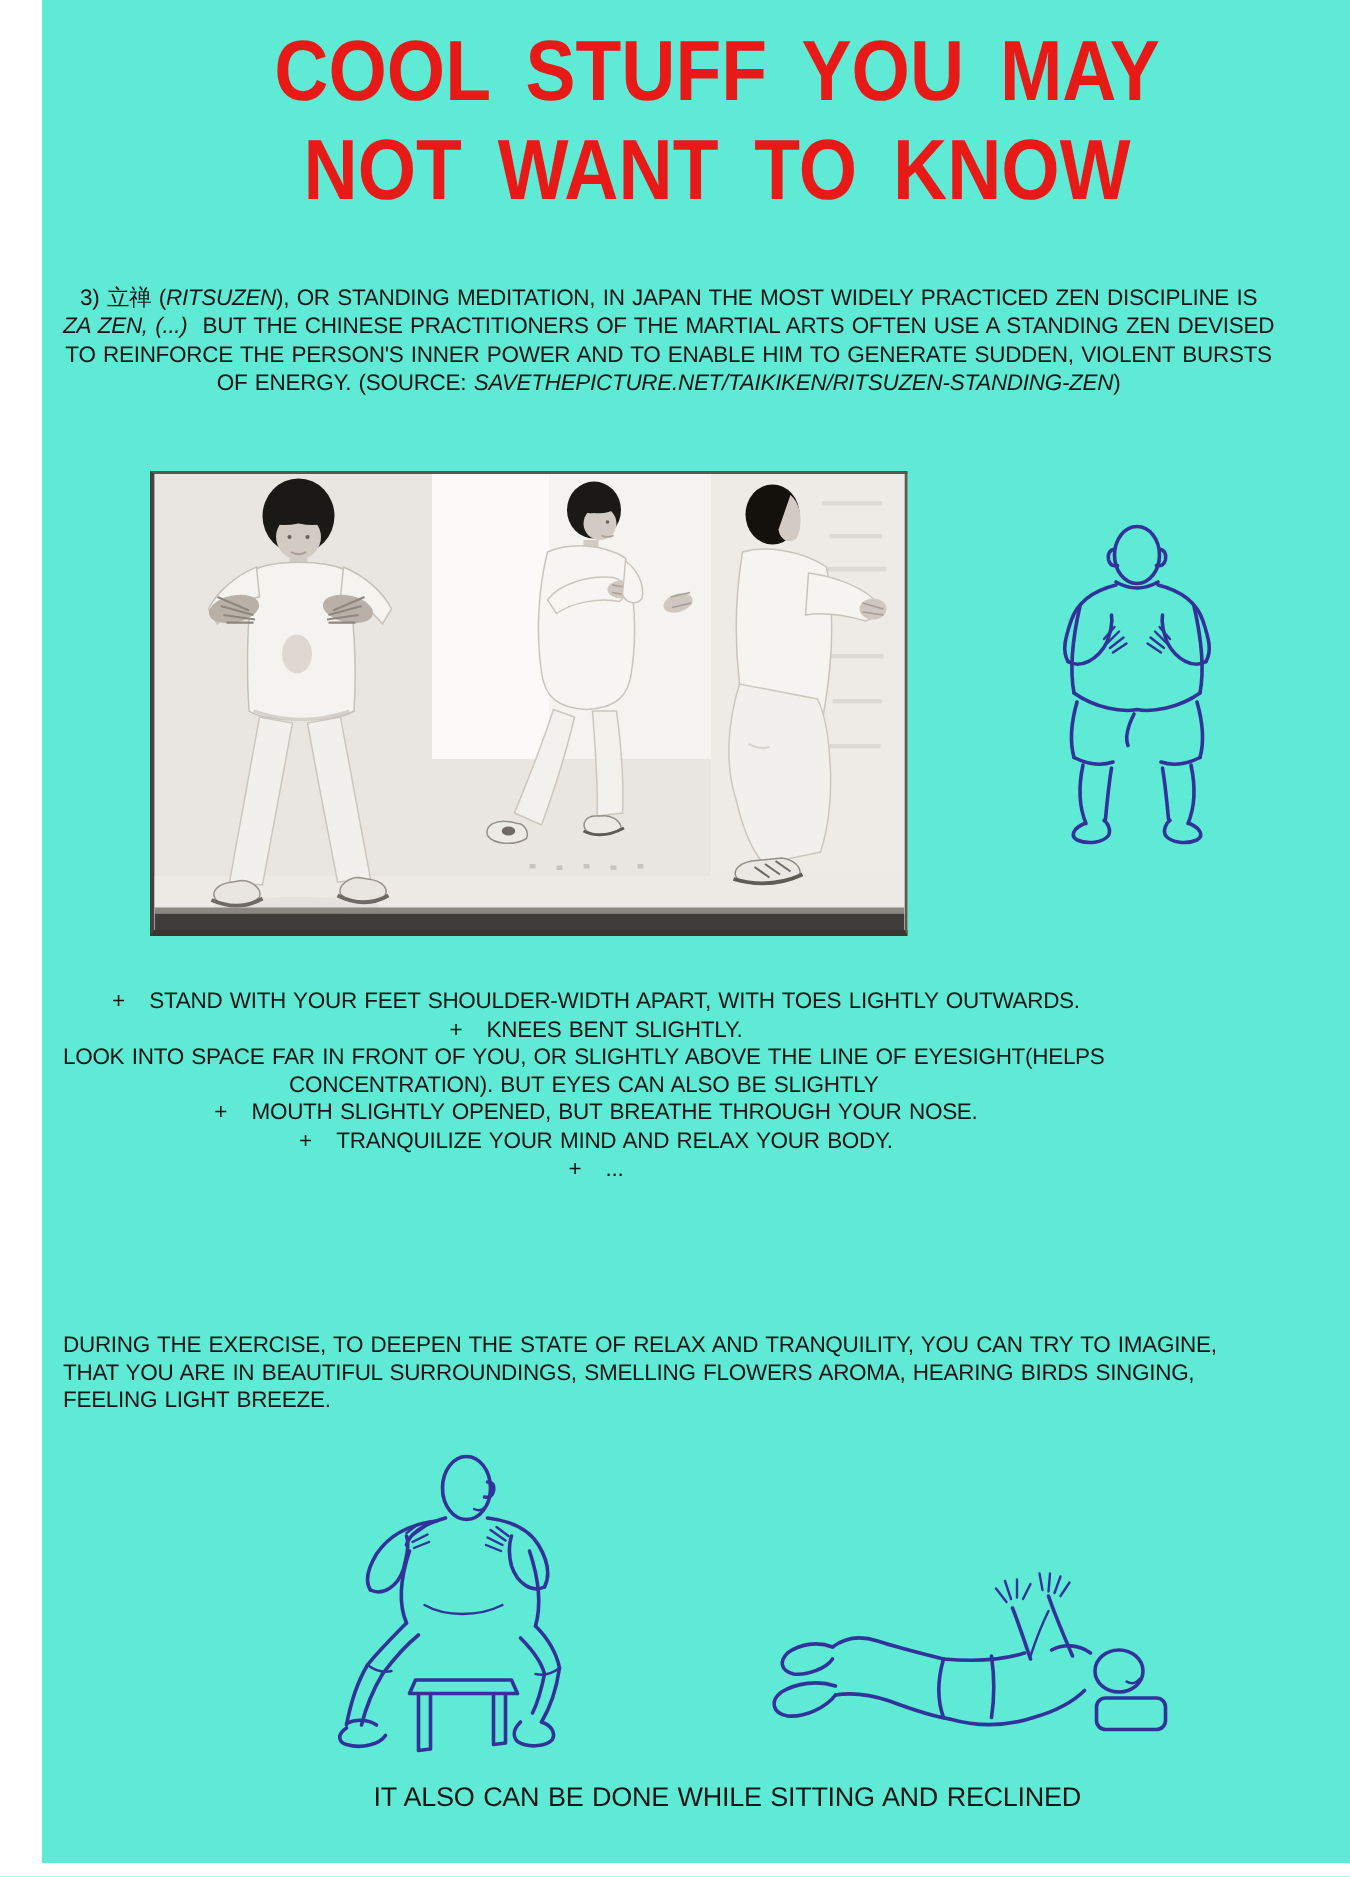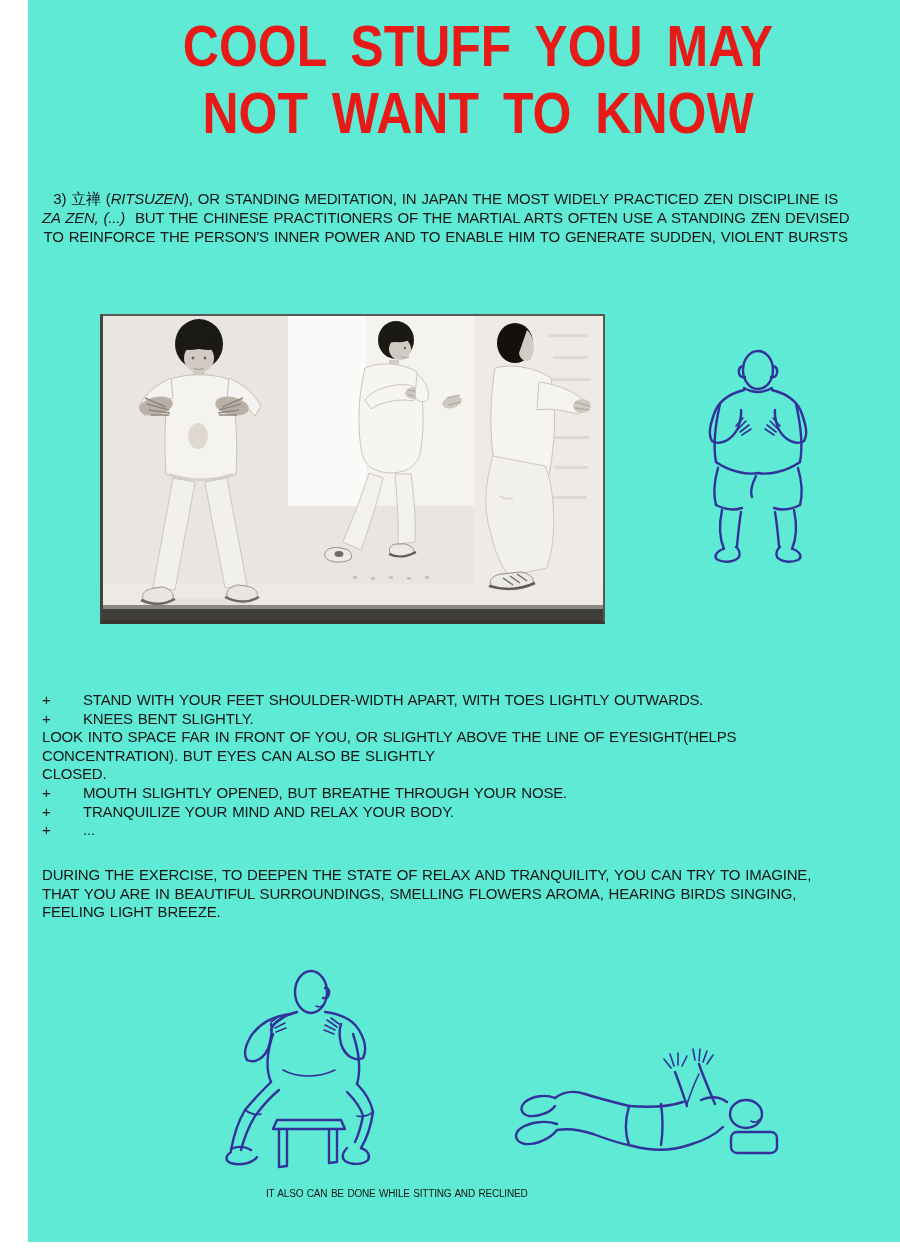--- a/index.html
+++ b/index.html
@@ -16,37 +16,38 @@
   .outro .ln{height:18.5px;line-height:18.5px;}
   .it{font-style:italic;}
   .bullet{display:inline-block;width:41px;}
   .photo{position:absolute;left:72px;top:314px;width:500px;height:304px;
          border:2px solid #5a5855;border-left:3px solid #45433f;border-bottom:4px solid #38362f;
          box-sizing:content-box;background:#e9e6e2;}
   .ink{stroke:#32329a;fill:none;stroke-width:2.4;stroke-linecap:round;stroke-linejoin:round;}
   .inkthin{stroke:#32329a;fill:none;stroke-width:1.6;stroke-linecap:round;stroke-linejoin:round;}
   svg{display:block;}
   .abs{position:absolute;}
-  .caption{position:absolute;left:238px;top:1188px;font-size:10px;letter-spacing:-0.2px;
+  .caption{position:absolute;left:221px;top:1188px;font-size:18px;letter-spacing:-0.2px;
            word-spacing:1px;white-space:nowrap;color:#161616;}
 </style>
 </head>
 <body>
 
 <div id="page">
 
   <div class="title">
     <div>COOL STUFF YOU MAY</div>
     <div>NOT WANT TO KNOW</div>
   </div>
 
   <div class="para" style="left:14px;top:189px;text-align:center;">
     <div class="ln"><span>3) 立禅 (</span><span class="it">RITSUZEN</span><span>), OR STANDING MEDITATION, IN JAPAN THE MOST WIDELY PRACTICED ZEN DISCIPLINE IS</span></div>
     <div class="ln"><span class="it">ZA ZEN, (...)</span><span>&nbsp; BUT THE CHINESE PRACTITIONERS OF THE MARTIAL ARTS OFTEN USE A STANDING ZEN DEVISED</span></div>
     <div class="ln"><span>TO REINFORCE THE PERSON'S INNER POWER AND TO ENABLE HIM TO GENERATE SUDDEN, VIOLENT BURSTS</span></div>
+    <div class="ln"><span>OF ENERGY. (SOURCE: </span><span class="it">SAVETHEPICTURE.NET/TAIKIKEN/RITSUZEN-STANDING-ZEN</span><span>)</span></div>
   </div>
 
   <div class="photo">
     <svg width="500" height="304" viewBox="0 0 500 304">
       <rect x="0" y="0" width="500" height="304" fill="#e9e6e2"></rect>
       <rect x="185" y="0" width="78" height="190" fill="#fbfaf8"></rect>
       <rect x="263" y="0" width="108" height="190" fill="#f5f3ef"></rect>
       <rect x="371" y="0" width="129" height="268" fill="#eeebe7"></rect>
       <rect x="0" y="268" width="500" height="36" fill="#edeae6"></rect>
       <g opacity="0.55">
@@ -153,32 +154,31 @@
     <path class="ink" d="M30 163 q14 7 26 3"></path>
     <path class="ink" d="M114 163 q-14 7 -26 3"></path>
     <path class="ink" d="M36 168 C33 182 33 195 38 207"></path>
     <path class="ink" d="M55 170 C53 182 52 193 51 204"></path>
     <path class="ink" d="M108 168 C111 182 111 195 106 207"></path>
     <path class="ink" d="M89 170 C91 182 92 193 93 204"></path>
     <path class="ink" d="M37 207 C30 210 27 215 32 218 C39 221 49 220 53 215 C55 211 52 206 50 205"></path>
     <path class="ink" d="M107 207 C114 210 117 215 112 218 C105 221 95 220 91 215 C89 211 92 206 94 205"></path>
   </svg>
 
-  <div class="para list" style="left:14px;top:691px;">
+  <div class="para list" style="left:14px;top:659px;text-align:center;">
     <div class="ln"><span class="bullet">+</span><span>STAND WITH YOUR FEET SHOULDER-WIDTH APART, WITH TOES LIGHTLY OUTWARDS.</span></div>
     <div class="ln"><span class="bullet">+</span><span>KNEES BENT SLIGHTLY.</span></div>
     <div class="ln"><span>LOOK INTO SPACE FAR IN FRONT OF YOU, OR SLIGHTLY ABOVE THE LINE OF EYESIGHT(HELPS</span></div>
     <div class="ln"><span>CONCENTRATION). BUT EYES CAN ALSO BE SLIGHTLY</span></div>
-    <div class="ln"><span>CLOSED.</span></div>
     <div class="ln"><span class="bullet">+</span><span>MOUTH SLIGHTLY OPENED, BUT BREATHE THROUGH YOUR NOSE.</span></div>
     <div class="ln"><span class="bullet">+</span><span>TRANQUILIZE YOUR MIND AND RELAX YOUR BODY.</span></div>
     <div class="ln"><span class="bullet">+</span><span>...</span></div>
   </div>
 
-  <div class="para outro" style="left:14px;top:866px;">
+  <div class="para outro" style="left:14px;top:888px;">
     <div class="ln"><span>DURING THE EXERCISE, TO DEEPEN THE STATE OF RELAX AND TRANQUILITY, YOU CAN TRY TO IMAGINE,</span></div>
     <div class="ln"><span>THAT YOU ARE IN BEAUTIFUL SURROUNDINGS, SMELLING FLOWERS AROMA, HEARING BIRDS SINGING,</span></div>
     <div class="ln"><span>FEELING LIGHT BREEZE.</span></div>
   </div>
 
   <svg class="abs" style="left:193px;top:962px;" width="168" height="216" viewBox="0 0 168 216">
     <ellipse class="ink" cx="90" cy="30" rx="16" ry="21"></ellipse>
     <path class="ink" d="M104 26 q5 0 4 6 q-1 5 -6 4"></path>
     <path class="inkthin" d="M95 44 q4 2 7 -1"></path>
     <path class="ink" d="M76 50 C62 54 52 60 50 68"></path>

